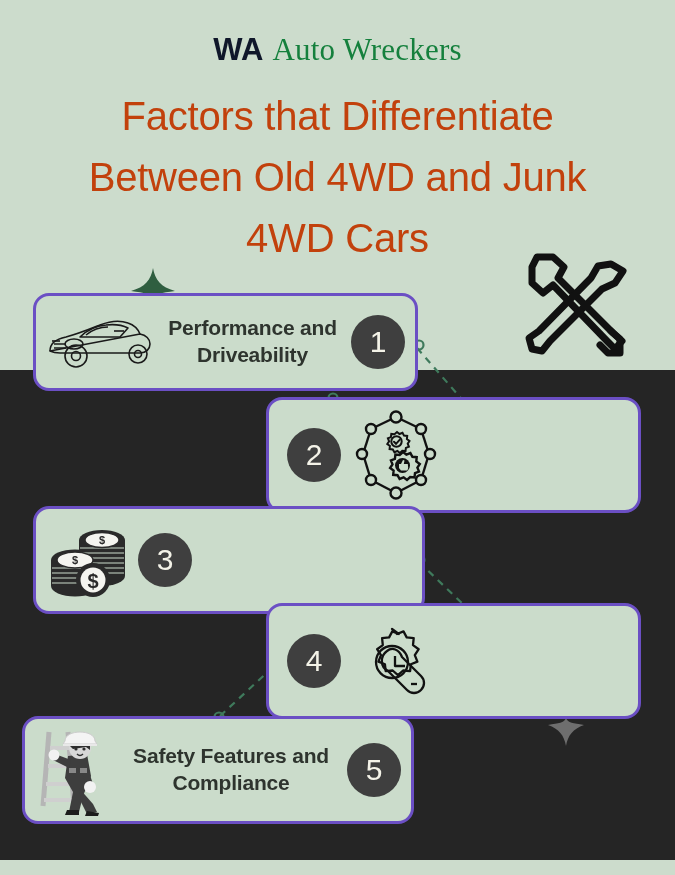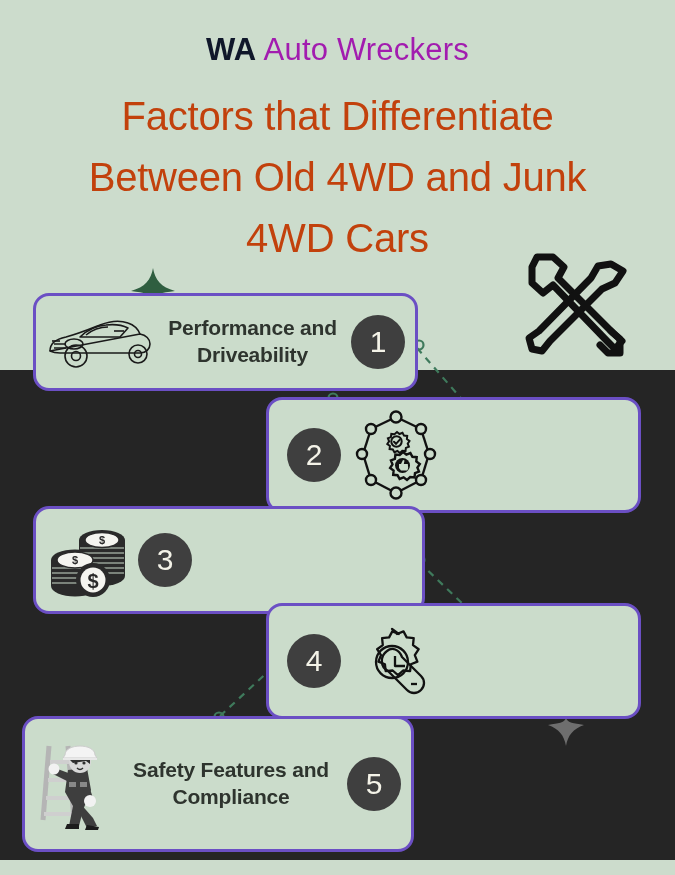--- a/index.html
+++ b/index.html
@@ -56,22 +56,23 @@
     margin-top: 32px;
     font-size: 31px;
     letter-spacing: .2px;
     white-space: nowrap;
   }
   .logo .wa {
     color: #0f172a;
     font-weight: bold;
   }
   .logo .name {
-    color: #a21caf;
+    color: #15803d;
     font-weight: normal;
+    font-family: Liberation Serif, serif;
   }
   .title {
     margin: 18px auto 0;
     width: 590px;
     color: #c2410c;
     font-size: 40px;
     line-height: 1.52;
     font-weight: normal;
     letter-spacing: -.2px;
   }
@@ -107,21 +108,21 @@
     background: #cbdccb;
     border: 3px solid #6b4fc4;
     border-radius: 16px;
     display: flex;
     align-items: center;
   }
   .card-1 { left: 33px;  top: 293px; width: 385px; height: 98px; }
   .card-2 { left: 266px; top: 397px; width: 375px; height: 116px; }
   .card-3 { left: 33px;  top: 506px; width: 392px; height: 108px; }
   .card-4 { left: 266px; top: 603px; width: 375px; height: 116px; }
-  .card-5 { left: 22px;  top: 716px; width: 392px; height: 136px; }
+  .card-5 { left: 22px;  top: 716px; width: 392px; height: 108px; }
 
   .card-inner {
     display: flex;
     align-items: center;
     width: 100%;
     height: 100%;
     padding: 0 10px;
     gap: 4px;
   }
 

